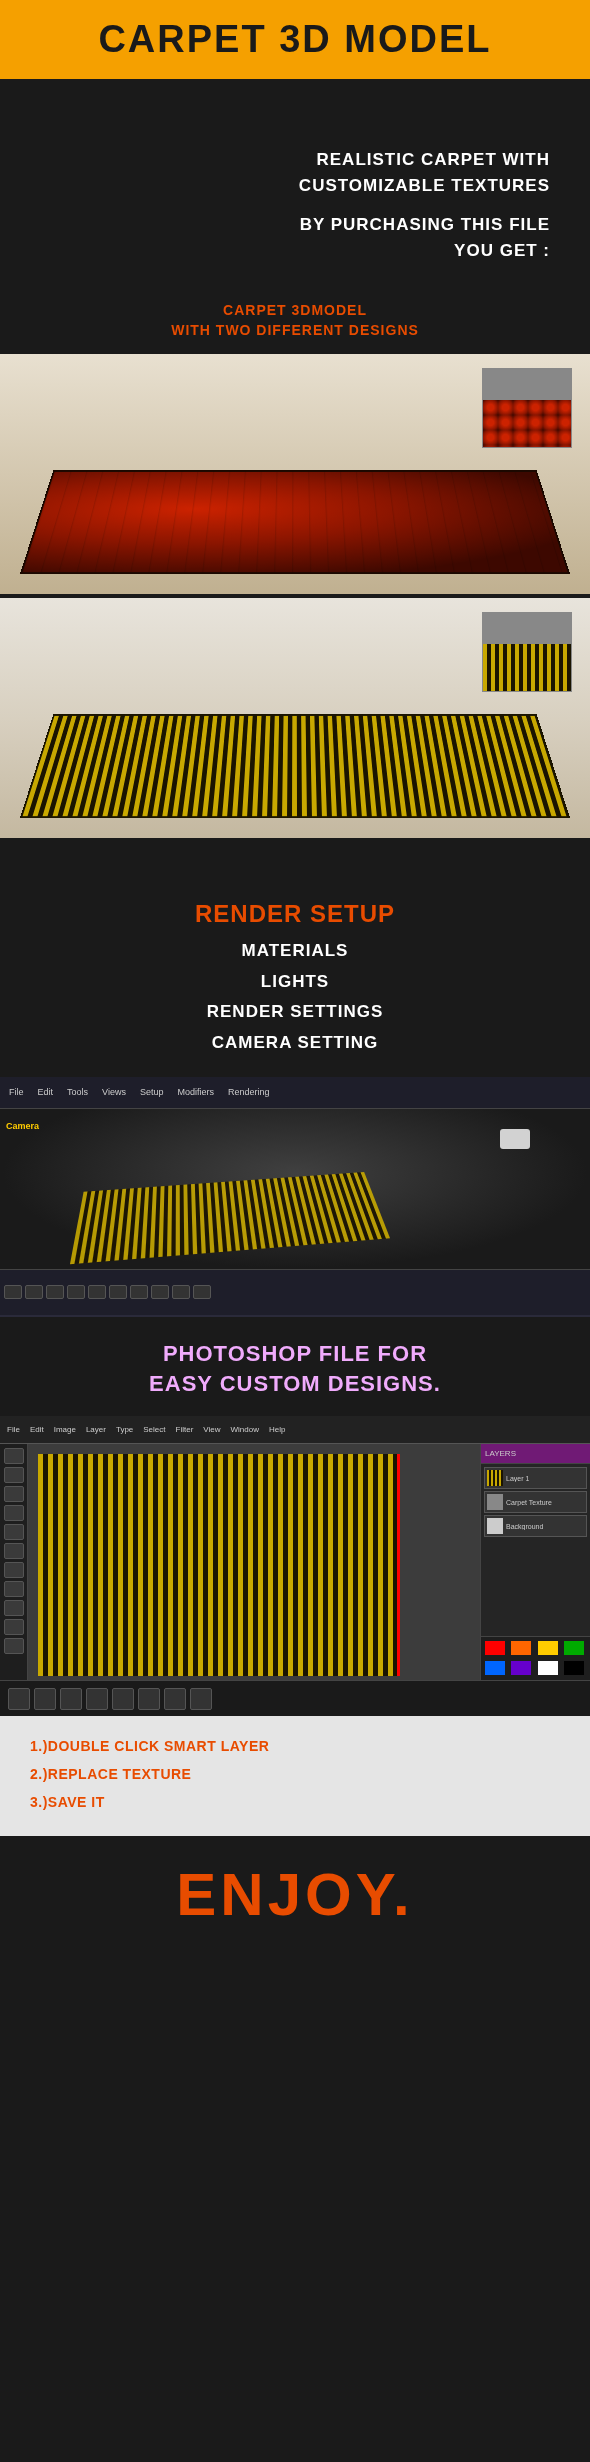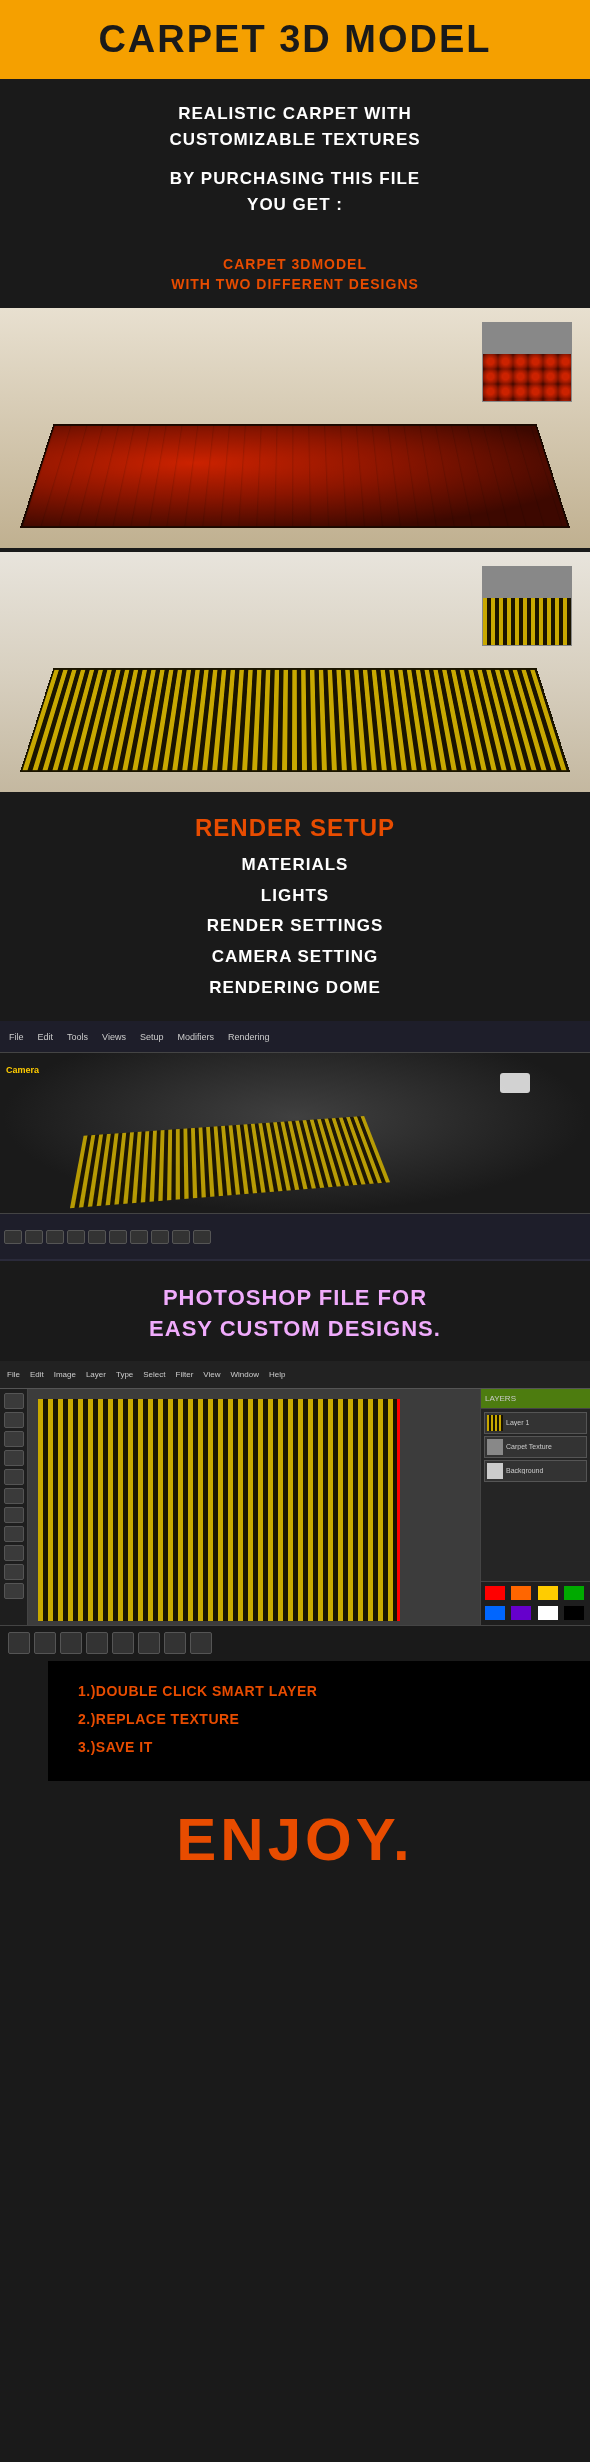--- a/index.html
+++ b/index.html
@@ -21,22 +21,23 @@
       font-weight: 900;
       color: #1a1a1a;
       letter-spacing: 2px;
       text-transform: uppercase;
       font-family: 'Arial Black', sans-serif;
     }
 
     
     .intro {
       background: #1a1a1a;
-      text-align: center;
+      text-align: right;
       padding: 22px 40px 18px;
+      margin-top: 46px;
     }
     .intro-subtitle {
       font-size: 17px;
       font-weight: 700;
       color: #fff;
       text-transform: uppercase;
       letter-spacing: 1px;
       line-height: 1.5;
       margin-bottom: 14px;
     }
@@ -179,20 +180,21 @@
     .divider {
       height: 4px;
       background: #1a1a1a;
     }
 
     
     .render-setup {
       background: #1a1a1a;
       text-align: center;
       padding: 22px 20px 18px;
+      margin-top: 40px;
     }
     .render-setup-title {
       font-size: 24px;
       font-weight: 900;
       color: #e84c00;
       text-transform: uppercase;
       letter-spacing: 1px;
       margin-bottom: 8px;
     }
     .render-setup-list {
@@ -391,21 +393,21 @@
     .ps-right-panel {
       width: 110px;
       background: #252525;
       border-left: 1px solid #444;
       display: flex;
       flex-direction: column;
     }
 
     .ps-panel-header {
       height: 20px;
-      background: #4d7c0f;
+      background: #701a75;
       border-bottom: 1px solid #444;
       display: flex;
       align-items: center;
       padding: 0 4px;
     }
     .ps-panel-header-text {
       font-size: 8px;
       color: #ccc;
       text-transform: uppercase;
     }
@@ -468,23 +470,22 @@
     .ps-taskbar-btn {
       width: 22px;
       height: 22px;
       background: #333;
       border: 1px solid #555;
       border-radius: 2px;
     }
 
     
     .instructions {
-      background: #000000;
+      background: #e5e5e5;
       padding: 16px 20px 20px;
-      margin-left: 48px;
     }
     .instruction-item {
       font-size: 14px;
       font-weight: 700;
       color: #e84c00;
       text-transform: uppercase;
       letter-spacing: 0.5px;
       line-height: 2.0;
       padding-left: 10px;
     }
@@ -553,21 +554,20 @@
   </div>
 </div>
 
 <div class="render-setup">
   <div class="render-setup-title">Render Setup</div>
   <ul class="render-setup-list">
     <li>Materials</li>
     <li>Lights</li>
     <li>Render Settings</li>
     <li>Camera Setting</li>
-    <li>Rendering Dome</li>
   </ul>
 </div>
 
 <div class="max-screenshot">
   <div class="max-ui-top">
     <div class="max-ui-menubar">
       <span class="max-menu-item">File</span>
       <span class="max-menu-item">Edit</span>
       <span class="max-menu-item">Tools</span>
       <span class="max-menu-item">Views</span>

